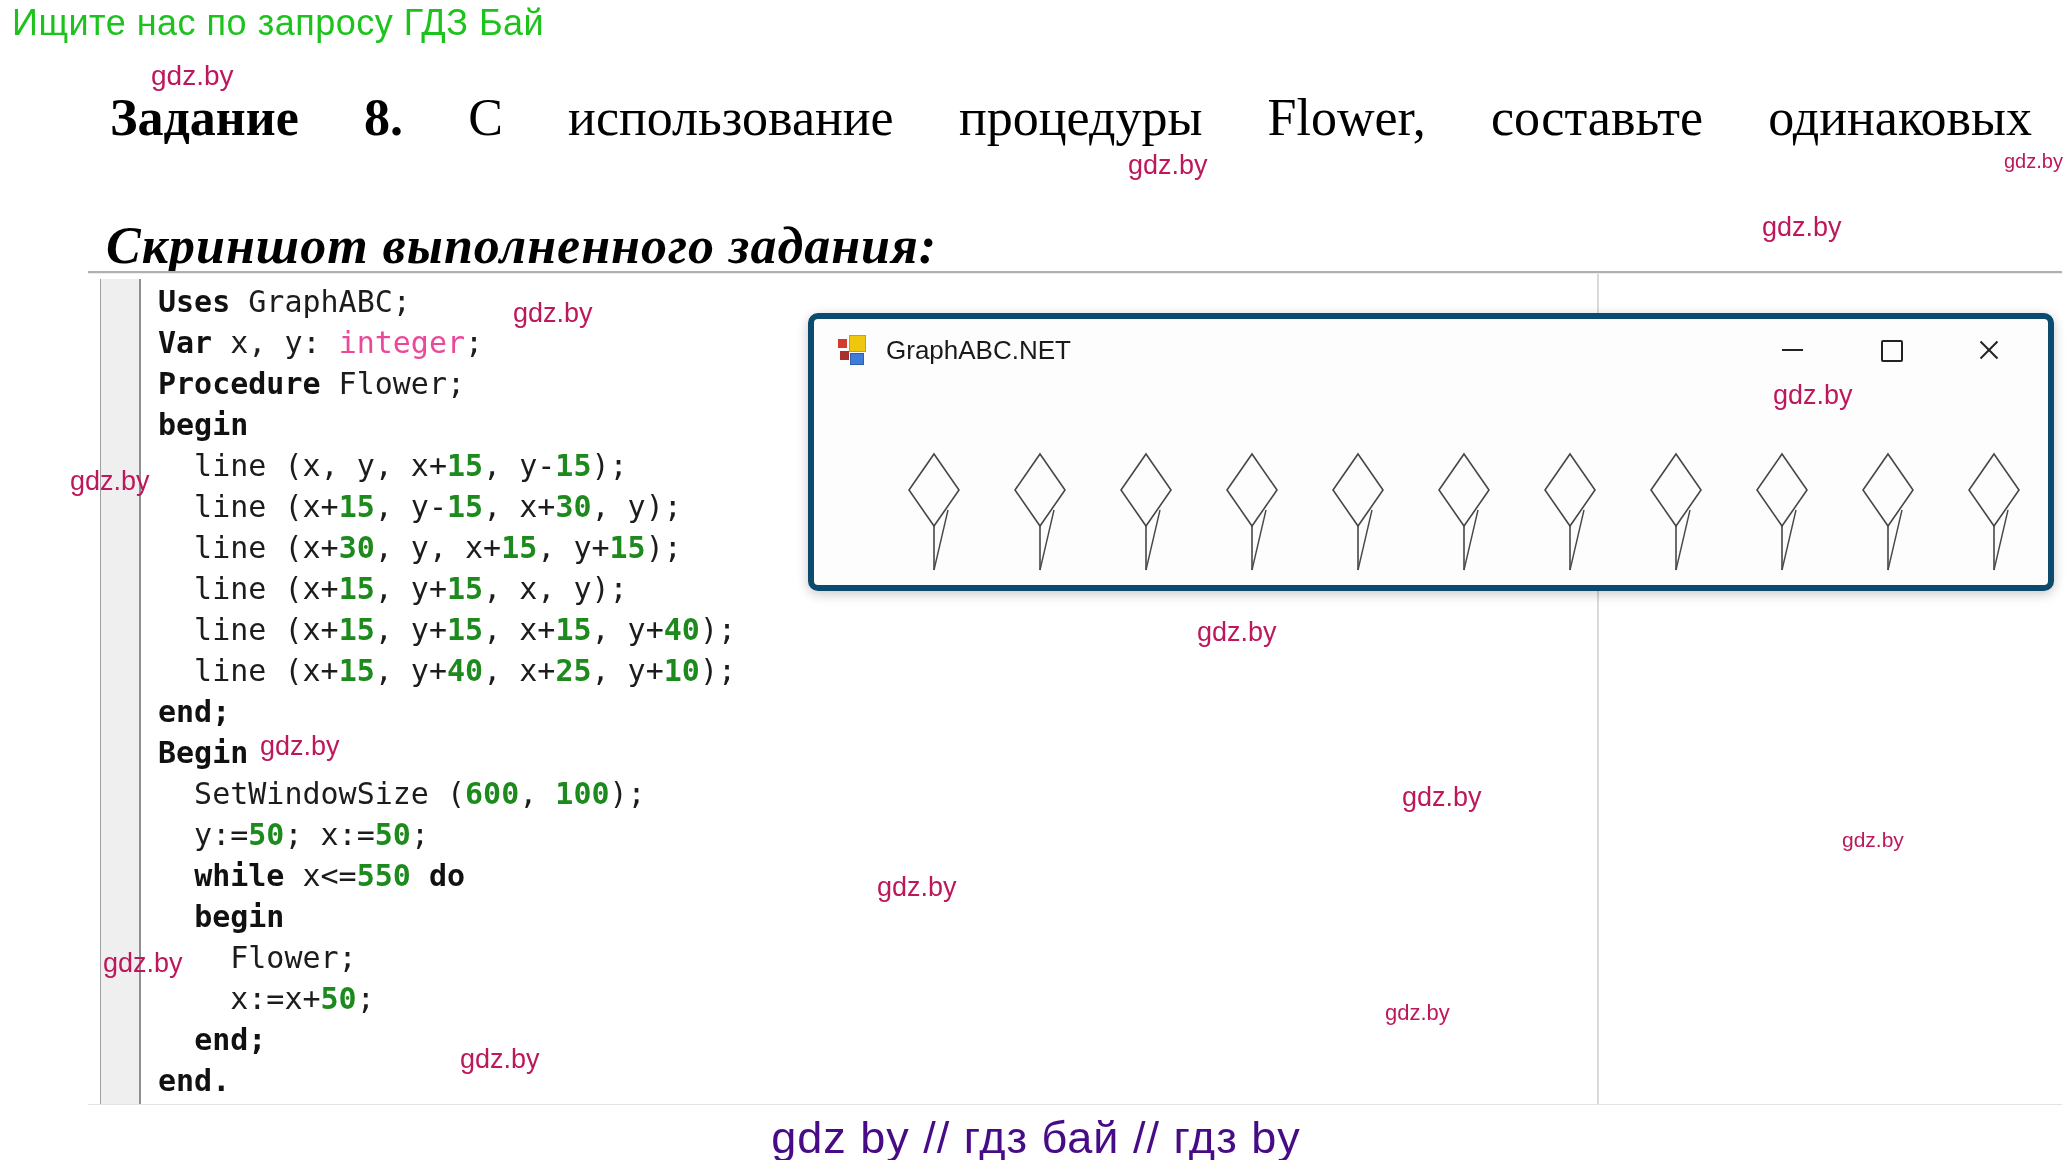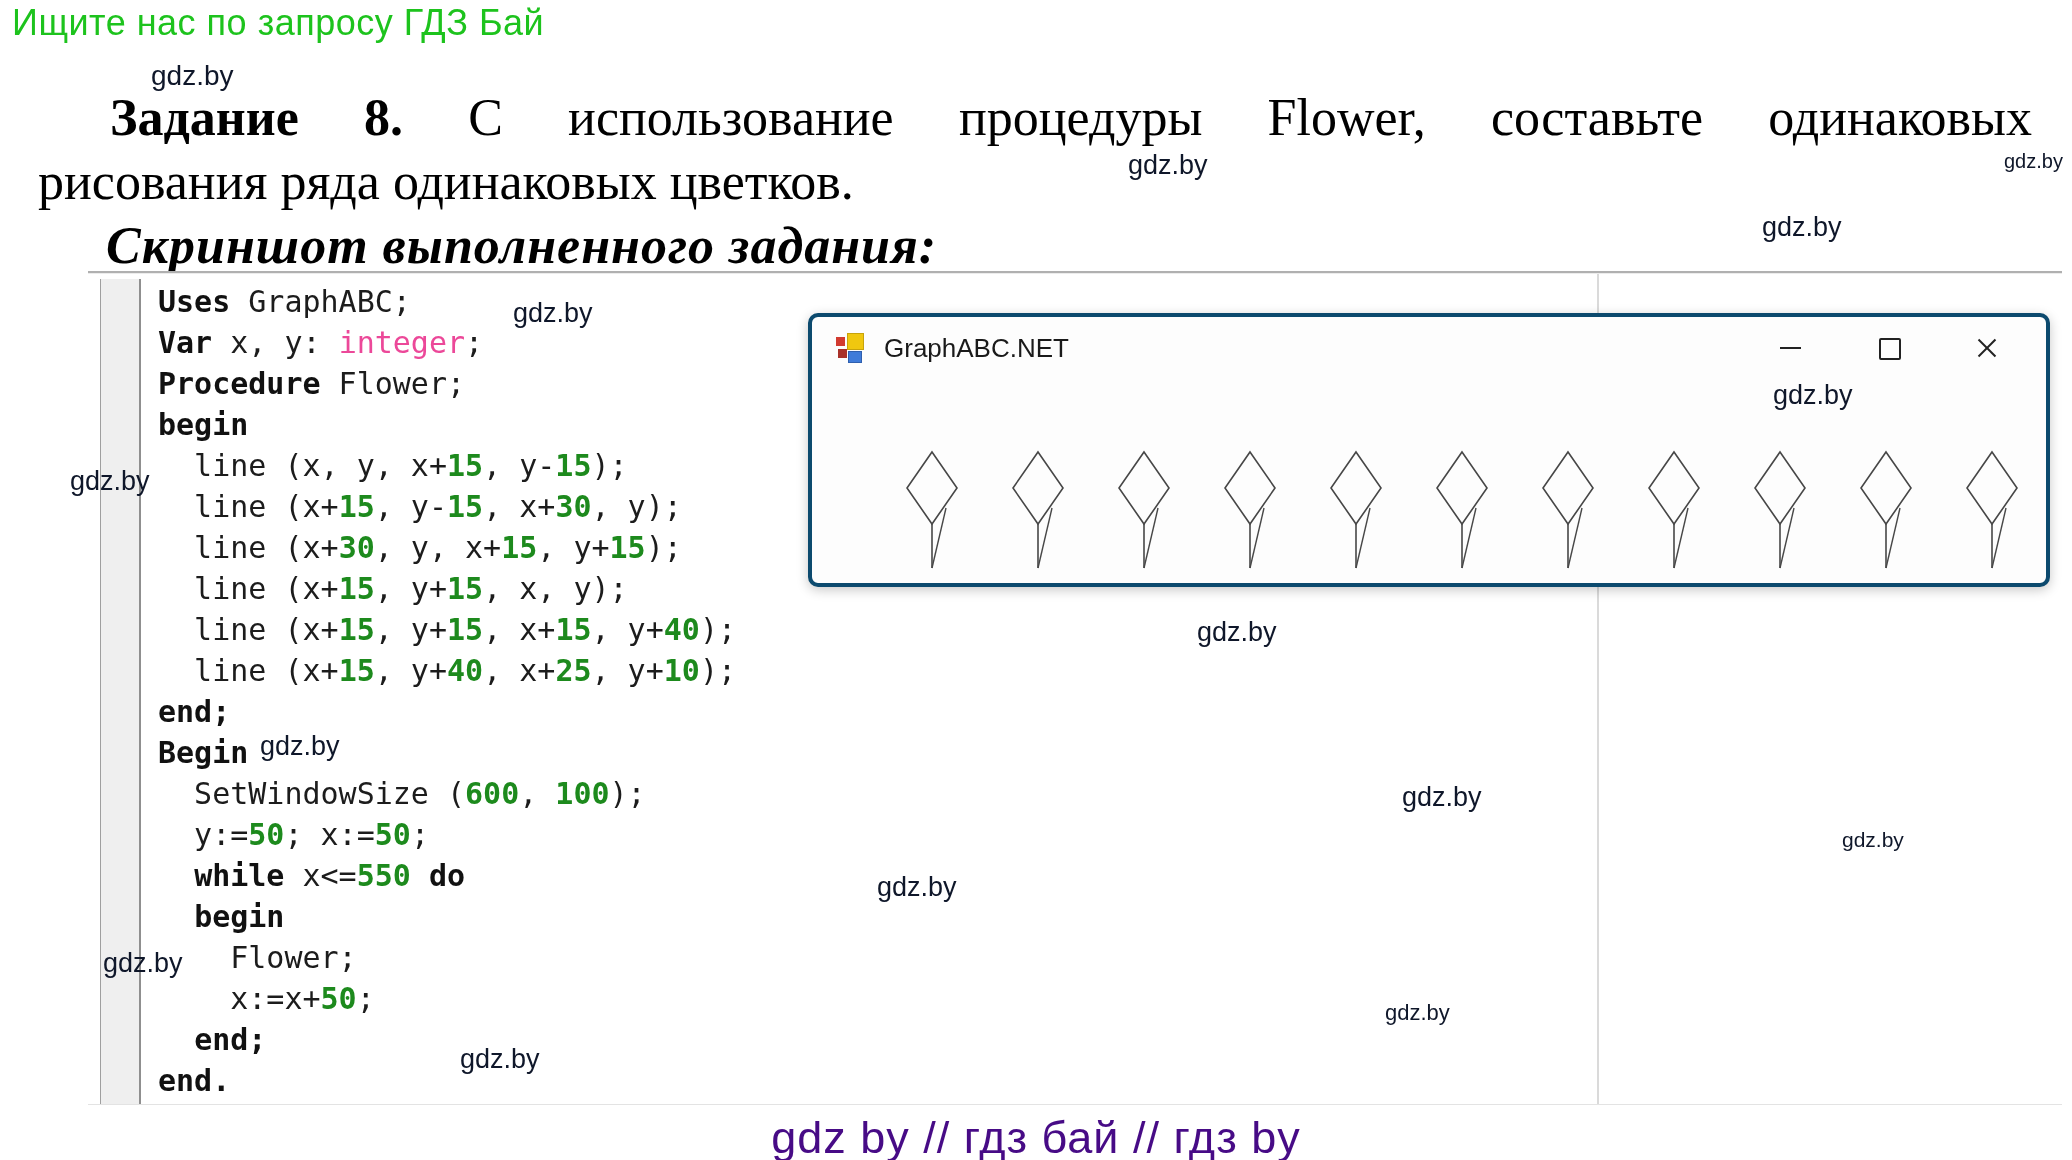--- a/index.html
+++ b/index.html
@@ -31,21 +31,21 @@
   .code{position:absolute;left:158px;top:281px;
         font-family:"DejaVu Sans Mono",monospace;font-size:30px;line-height:41px;
         color:#1c1c1c;white-space:pre;}
   .sg-k{font-weight:bold;color:#111111;}
   .sg-n{color:#1d8a1d;font-weight:600;}
   .sg-t{color:#ec4899;font-weight:normal;text-align:center;}
   .sg-p{color:#1c1c1c;}
 
   
   .gwin{position:absolute;left:808px;top:313px;width:1234px;height:266px;
-        background:#fdfdfd;border:4px solid #0c4a6e;border-radius:10px;
+        background:#fdfdfd;border:6px solid #0c4a6e;border-radius:10px;
         box-shadow:0 3px 12px rgba(0,0,0,0.22);z-index:5;}
   .gwin .titlebar{position:absolute;left:0;top:0;width:100%;height:62px;
         display:flex;align-items:center;padding:0 0 0 24px;box-sizing:border-box;}
   .applogo{position:relative;width:30px;height:30px;flex:0 0 auto;}
   .applogo i{position:absolute;display:block;}
   .applogo .sq-y{left:11px;top:0;width:15px;height:15px;background:#f0c70f;border:1px solid #c7a30b;}
   .applogo .sq-r1{left:0;top:4px;width:9px;height:9px;background:#d23b30;}
   .applogo .sq-r2{left:2px;top:16px;width:9px;height:9px;background:#a93129;}
   .applogo .sq-b{left:12px;top:18px;width:12px;height:10px;background:#3f7bd9;border:1px solid #2f5fae;}
   .gwin .title{margin-left:18px;font-size:26px;color:#1a1a1a;}
@@ -53,36 +53,35 @@
   .ctl{width:26px;height:26px;position:relative;cursor:default;}
   .ctl-min::after{content:"";position:absolute;left:2px;top:12px;width:21px;height:2px;background:#222;}
   .ctl-max::after{content:"";position:absolute;left:3px;top:3px;width:18px;height:18px;border:2px solid #222;border-radius:2px;}
   .ctl-close::before,.ctl-close::after{content:"";position:absolute;left:12px;top:1px;width:2px;height:24px;background:#222;}
   .ctl-close::before{transform:rotate(45deg);}
   .ctl-close::after{transform:rotate(-45deg);}
   .flower-row{position:absolute;left:92px;top:133px;display:flex;gap:46px;}
   .flower{width:60px;height:120px;display:block;}
 
   
-  .wm{position:absolute;color:#0f172a;font-family:"Liberation Sans",sans-serif;z-index:20;}
+  .wm{position:absolute;color:#be185d;font-family:"Liberation Sans",sans-serif;z-index:20;}
 
   
   .footer{position:absolute;left:0;top:1112px;width:100%;text-align:center;
           font-size:45px;color:#470b86;font-weight:500;letter-spacing:1px;}
 </style>
 </head>
 <body>
 
 <div id="page">
 
   <div class="banner">Ищите нас по запросу ГДЗ Бай</div>
 
   <div class="task">
     <div class="line1"><span class="t-label">Задание 8.</span><span> С использование процедуры Flower, составьте одинаковых</span></div>
-    <div class="line2">рисования ряда одинаковых цветков.</div>
   </div>
 
   <div class="subheading">Скриншот выполненного задания:</div>
 
   <div class="hline-top"></div>
   <div class="vline"></div>
   <div class="hline-bottom"></div>
   <div class="gutter"></div>
 
   <div class="code"><div class="code-line"><span class="sg-k">Uses</span><span class="sg-p"> GraphABC;</span></div><div class="code-line"><span class="sg-k">Var</span><span class="sg-p"> x, y: </span><span class="sg-t">integer</span><span class="sg-p">;</span></div><div class="code-line"><span class="sg-k">Procedure</span><span class="sg-p"> Flower;</span></div><div class="code-line"><span class="sg-k">begin</span></div><div class="code-line"><span class="sg-p">  line (x, y, x+</span><span class="sg-n">15</span><span class="sg-p">, y-</span><span class="sg-n">15</span><span class="sg-p">);</span></div><div class="code-line"><span class="sg-p">  line (x+</span><span class="sg-n">15</span><span class="sg-p">, y-</span><span class="sg-n">15</span><span class="sg-p">, x+</span><span class="sg-n">30</span><span class="sg-p">, y);</span></div><div class="code-line"><span class="sg-p">  line (x+</span><span class="sg-n">30</span><span class="sg-p">, y, x+</span><span class="sg-n">15</span><span class="sg-p">, y+</span><span class="sg-n">15</span><span class="sg-p">);</span></div><div class="code-line"><span class="sg-p">  line (x+</span><span class="sg-n">15</span><span class="sg-p">, y+</span><span class="sg-n">15</span><span class="sg-p">, x, y);</span></div><div class="code-line"><span class="sg-p">  line (x+</span><span class="sg-n">15</span><span class="sg-p">, y+</span><span class="sg-n">15</span><span class="sg-p">, x+</span><span class="sg-n">15</span><span class="sg-p">, y+</span><span class="sg-n">40</span><span class="sg-p">);</span></div><div class="code-line"><span class="sg-p">  line (x+</span><span class="sg-n">15</span><span class="sg-p">, y+</span><span class="sg-n">40</span><span class="sg-p">, x+</span><span class="sg-n">25</span><span class="sg-p">, y+</span><span class="sg-n">10</span><span class="sg-p">);</span></div><div class="code-line"><span class="sg-k">end;</span></div><div class="code-line"><span class="sg-k">Begin</span></div><div class="code-line"><span class="sg-p">  SetWindowSize (</span><span class="sg-n">600</span><span class="sg-p">, </span><span class="sg-n">100</span><span class="sg-p">);</span></div><div class="code-line"><span class="sg-p">  y:=</span><span class="sg-n">50</span><span class="sg-p">; x:=</span><span class="sg-n">50</span><span class="sg-p">;</span></div><div class="code-line"><span class="sg-p">  </span><span class="sg-k">while</span><span class="sg-p"> x&lt;=</span><span class="sg-n">550</span><span class="sg-p"> </span><span class="sg-k">do</span></div><div class="code-line"><span class="sg-p">  </span><span class="sg-k">begin</span></div><div class="code-line"><span class="sg-p">    Flower;</span></div><div class="code-line"><span class="sg-p">    x:=x+</span><span class="sg-n">50</span><span class="sg-p">;</span></div><div class="code-line"><span class="sg-p">  </span><span class="sg-k">end;</span></div><div class="code-line"><span class="sg-k">end.</span></div></div>

